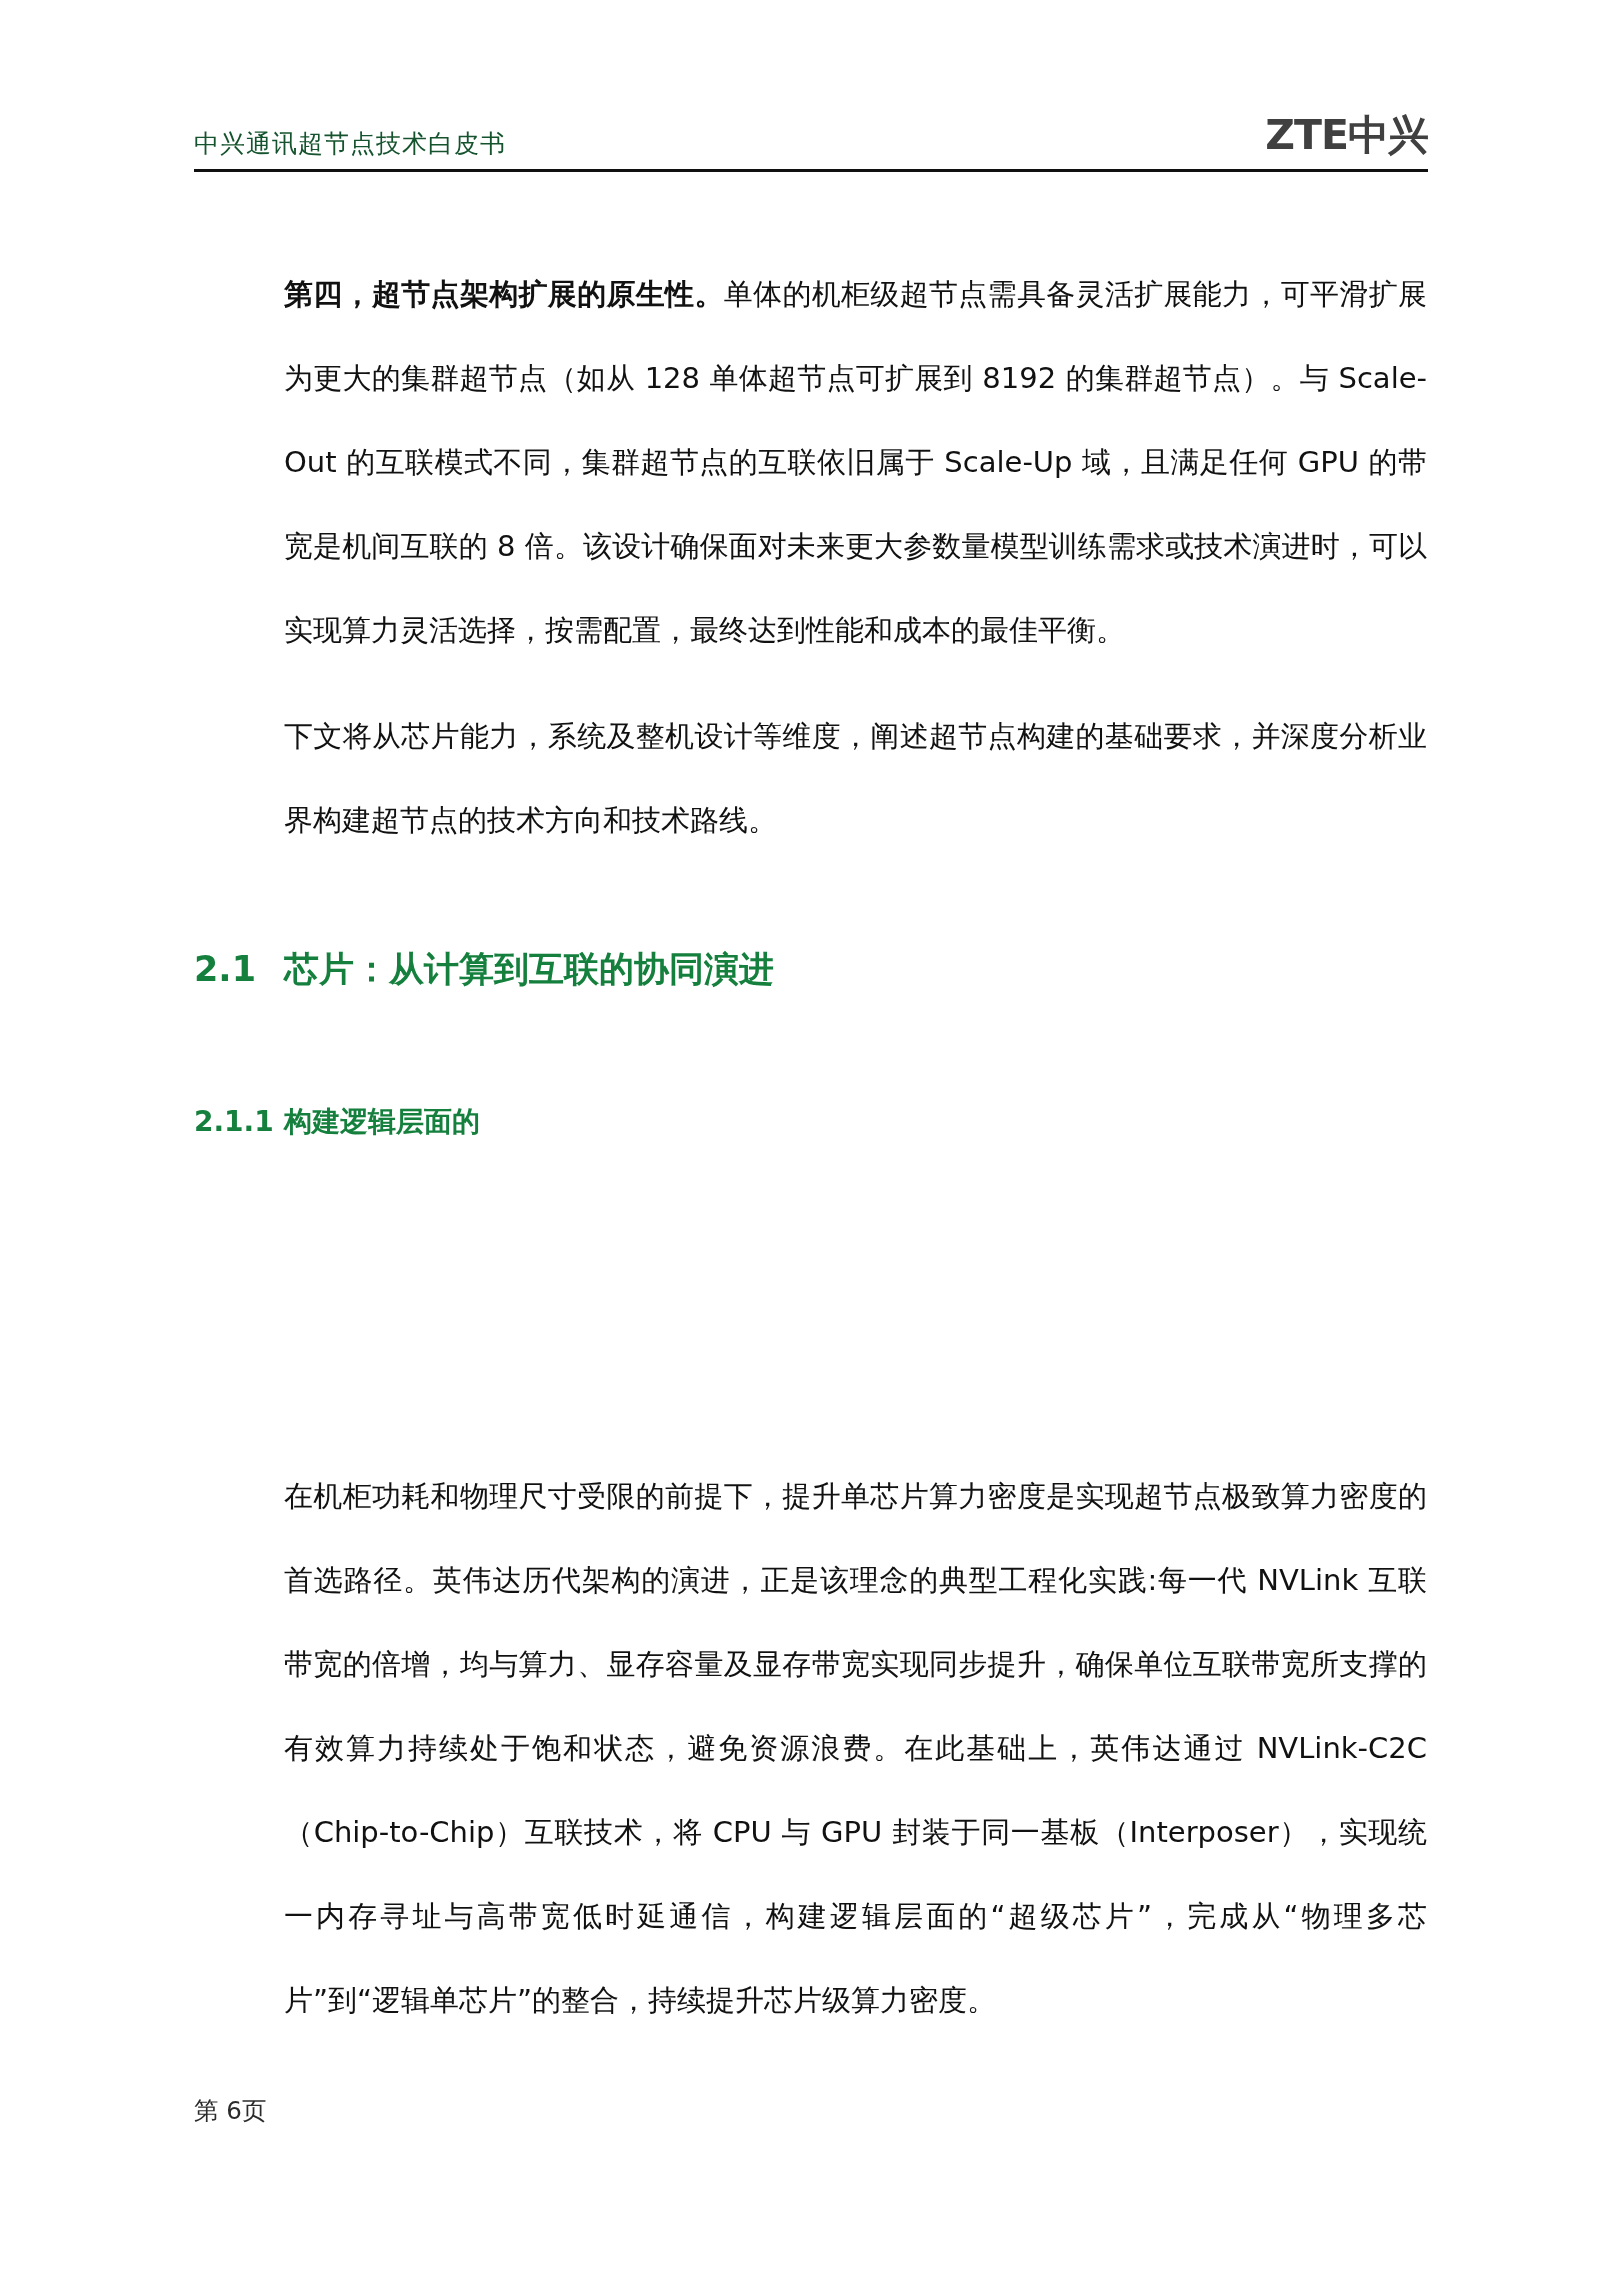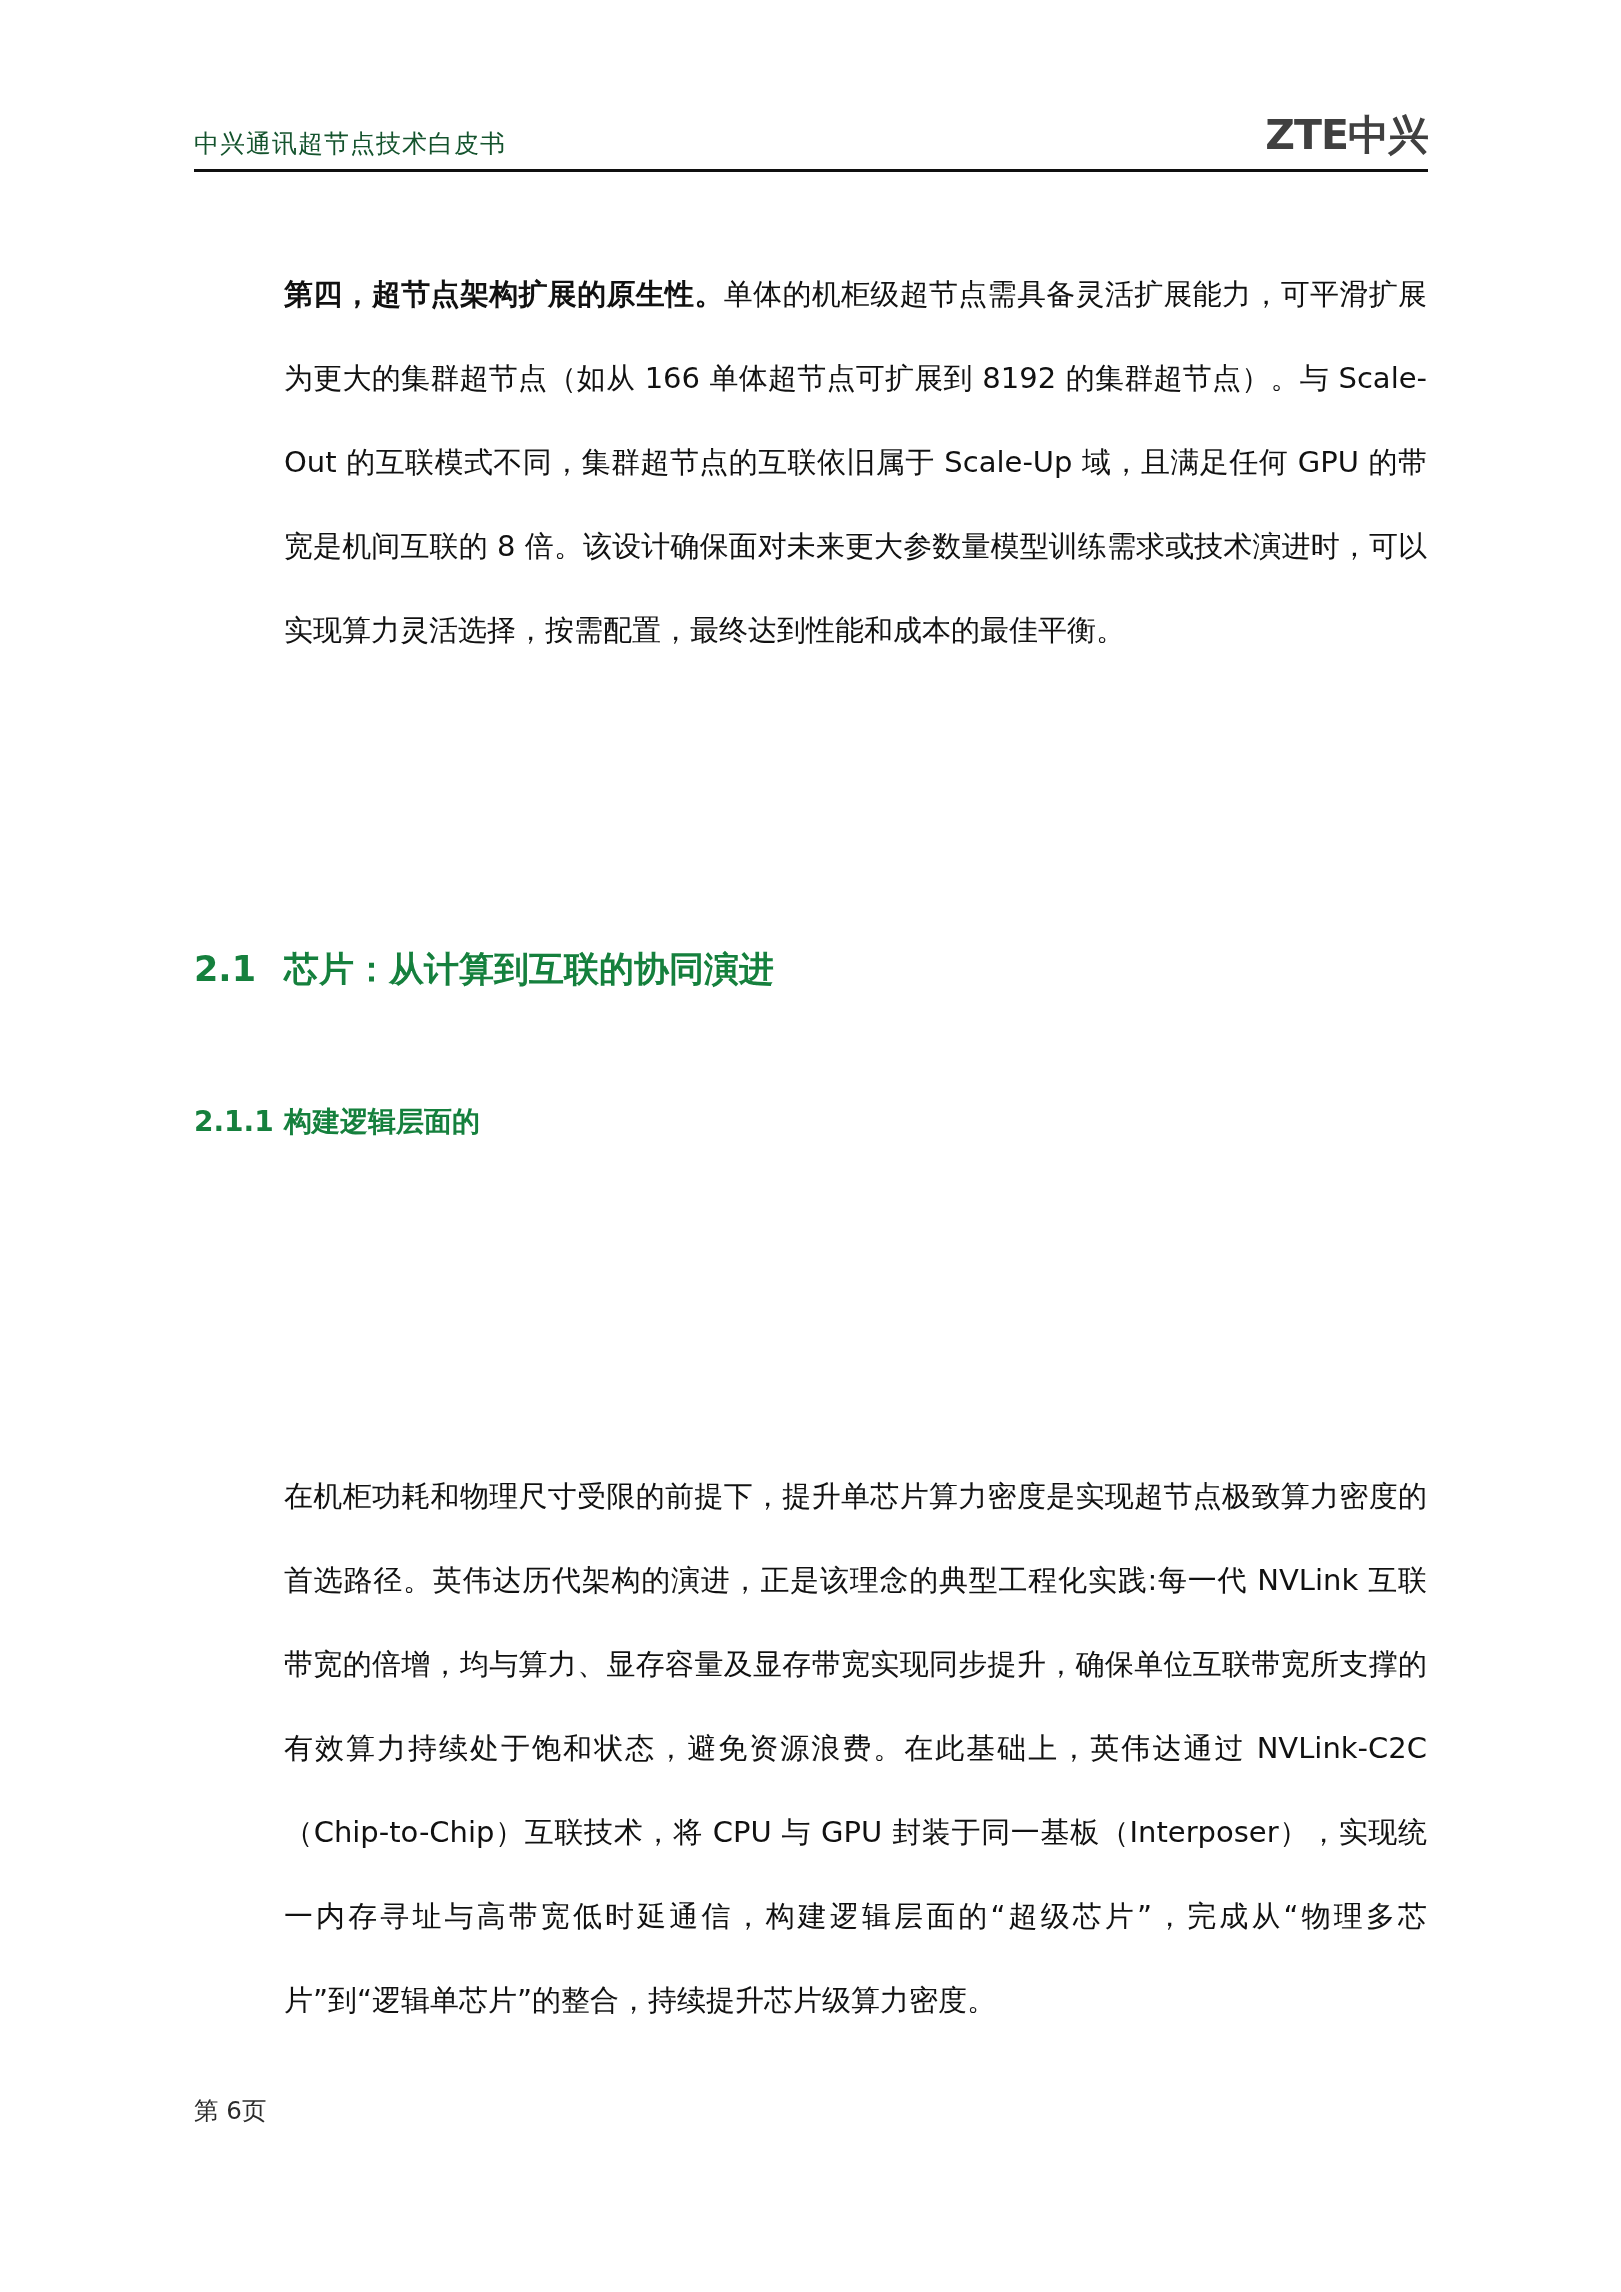--- a/index.html
+++ b/index.html
@@ -92,22 +92,23 @@
 <body>
 
 <div class="page">
 
   <div class="header-title">中兴通讯超节点技术白皮书</div>
 
   <div class="logo" style="color: #404040;">ZTE中兴</div>
 
   <div class="rule"></div>
 
-  <p class="para p1"><span class="lead-bold">第四，超节点架构扩展的原生性。</span><span>单体的机柜级超节点需具备灵活扩展能力，可平滑扩展为更大的集群超节点（如从 166 单体超节点可扩展到 8192 的集群超节点）。与 Scale-Out 的互联模式不同，集群超节点的互联依旧属于 Scale-Up 域，且满足任何 GPU 的带宽是机间互联的 8 倍。该设计确保面对未来更大参数量模型训练需求或技术演进时，可以实现算力灵活选择，按需配置，最终达到性能和成本的最佳平衡。</span></p>
+  <p class="para p1"><span class="lead-bold">第四，超节点架构扩展的原生性。</span><span>单体的机柜级超节点需具备灵活扩展能力，可平滑扩展为更大的集群超节点（如从 128 单体超节点可扩展到 8192 的集群超节点）。与 Scale-Out 的互联模式不同，集群超节点的互联依旧属于 Scale-Up 域，且满足任何 GPU 的带宽是机间互联的 8 倍。该设计确保面对未来更大参数量模型训练需求或技术演进时，可以实现算力灵活选择，按需配置，最终达到性能和成本的最佳平衡。</span></p>
 
+  <p class="para p2">下文将从芯片能力，系统及整机设计等维度，阐述超节点构建的基础要求，并深度分析业界构建超节点的技术方向和技术路线。</p>
 
   <div class="heading h2">
     <span class="hnum">2.1</span><span class="htitle">芯片：从计算到互联的协同演进</span>
   </div>
 
   <div class="heading h3">
     <span class="hnum">2.1.1</span><span class="htitle">构建逻辑层面的</span>
   </div>
 
 

